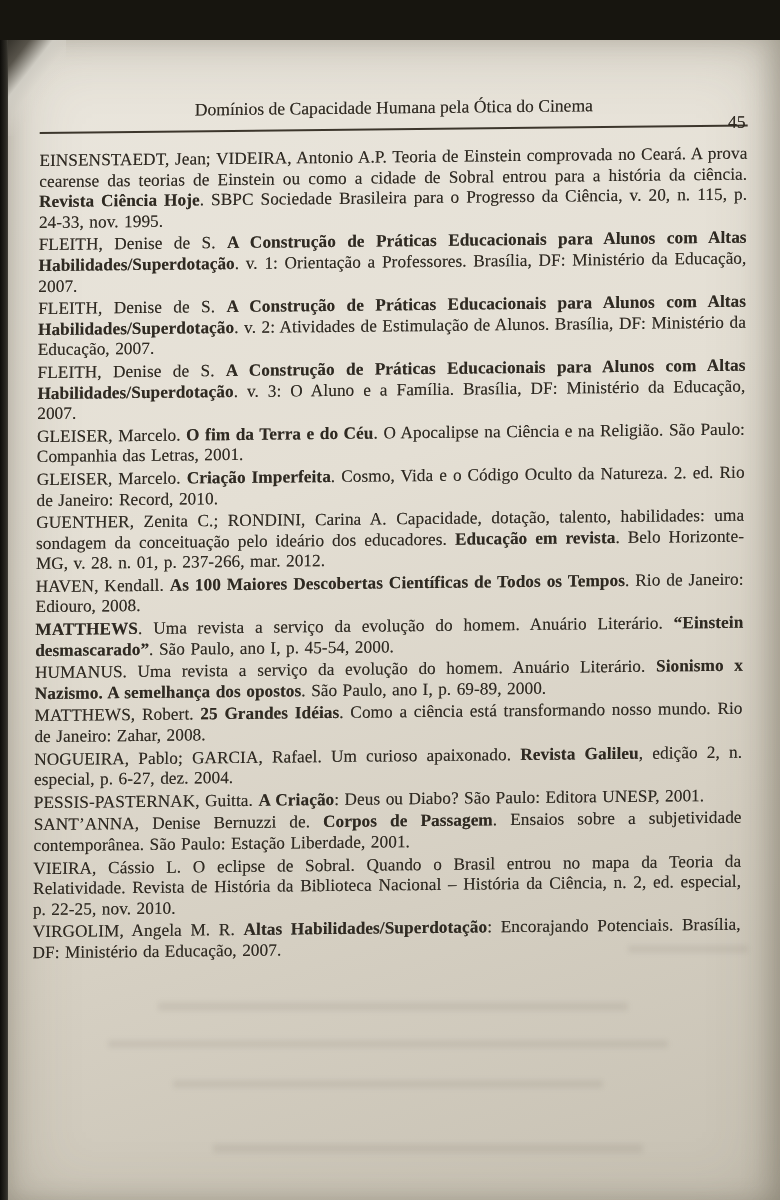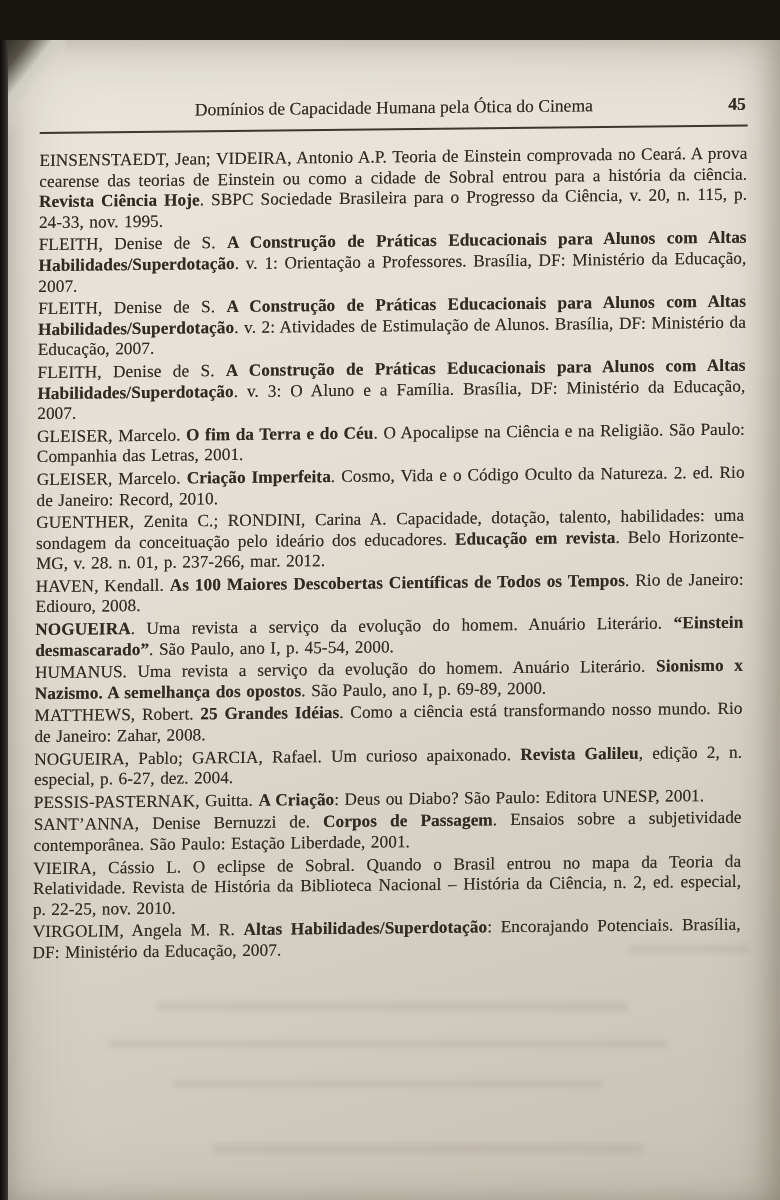--- a/index.html
+++ b/index.html
@@ -32,21 +32,21 @@
   
   .sheet{
     position:absolute;left:32px;top:60px;width:708px;
     transform:rotate(-0.6deg) skewX(-1.1deg);
     transform-origin:0 0;
     color:var(--ink);
     text-shadow:0 0 0.5px rgba(47,42,34,0.55);
   }
 
   .running-head{position:relative;font-size:17.6px;line-height:22px;text-align:center;}
-  .head-page{position:absolute;right:2px;top:0;font-weight:bold;}
+  .head-page{position:absolute;right:2px;top:18px;}
   .head-rule{
     height:2px;margin-top:10px;background:var(--rule);
     box-shadow:0 2px 1px -1px rgba(60,54,44,0.35);
   }
 
   .refs{
     margin-top:17px;
     font-size:17.2px;line-height:20.6px;
     text-align:justify;
     word-spacing:1px;letter-spacing:0.1px;
@@ -81,21 +81,21 @@
       <div class="head-rule"></div>
       <div class="refs" id="refs">
           <p class="entry"><span>EINSENSTAEDT, Jean; VIDEIRA, Antonio A.P. Teoria de Einstein comprovada no Ceará. A prova cearense das teorias de Einstein ou como a cidade de Sobral entrou para a história da ciência. </span><b>Revista Ciência Hoje</b><span>. SBPC Sociedade Brasileira para o Progresso da Ciência, v. 20, n. 115, p. 24-33, nov. 1995.</span></p>
           <p class="entry"><span>FLEITH, Denise de S. </span><b>A Construção de Práticas Educacionais para Alunos com Altas Habilidades/Superdotação</b><span>. v. 1: Orientação a Professores. Brasília, DF: Ministério da Educação, 2007.</span></p>
           <p class="entry"><span>FLEITH, Denise de S. </span><b>A Construção de Práticas Educacionais para Alunos com Altas Habilidades/Superdotação</b><span>. v. 2: Atividades de Estimulação de Alunos. Brasília, DF: Ministério da Educação, 2007.</span></p>
           <p class="entry"><span>FLEITH, Denise de S. </span><b>A Construção de Práticas Educacionais para Alunos com Altas Habilidades/Superdotação</b><span>. v. 3: O Aluno e a Família. Brasília, DF: Ministério da Educação, 2007.</span></p>
           <p class="entry"><span>GLEISER, Marcelo. </span><b>O fim da Terra e do Céu</b><span>. O Apocalipse na Ciência e na Religião. São Paulo: Companhia das Letras, 2001.</span></p>
           <p class="entry"><span>GLEISER, Marcelo. </span><b>Criação Imperfeita</b><span>. Cosmo, Vida e o Código Oculto da Natureza. 2. ed. Rio de Janeiro: Record, 2010.</span></p>
           <p class="entry"><span>GUENTHER, Zenita C.; RONDINI, Carina A. Capacidade, dotação, talento, habilidades: uma sondagem da conceituação pelo ideário dos educadores. </span><b>Educação em revista</b><span>. Belo Horizonte-MG, v. 28. n. 01, p. 237-266, mar. 2012.</span></p>
           <p class="entry"><span>HAVEN, Kendall. </span><b>As 100 Maiores Descobertas Científicas de Todos os Tempos</b><span>. Rio de Janeiro: Ediouro, 2008.</span></p>
-          <p class="entry"><b>NOGUEIRA</b><span>. Uma revista a serviço da evolução do homem. Anuário Literário. </span><b>“Einstein desmascarado”</b><span>. São Paulo, ano I, p. 45-54, 2000.</span></p>
+          <p class="entry"><b>MATTHEWS</b><span>. Uma revista a serviço da evolução do homem. Anuário Literário. </span><b>“Einstein desmascarado”</b><span>. São Paulo, ano I, p. 45-54, 2000.</span></p>
           <p class="entry"><span>HUMANUS. Uma revista a serviço da evolução do homem. Anuário Literário. </span><b>Sionismo x Nazismo. A semelhança dos opostos</b><span>. São Paulo, ano I, p. 69-89, 2000.</span></p>
           <p class="entry"><span>MATTHEWS, Robert. </span><b>25 Grandes Idéias</b><span>. Como a ciência está transformando nosso mundo. Rio de Janeiro: Zahar, 2008.</span></p>
           <p class="entry"><span>NOGUEIRA, Pablo; GARCIA, Rafael. Um curioso apaixonado. </span><b>Revista Galileu</b><span>, edição 2, n. especial, p. 6-27, dez. 2004.</span></p>
           <p class="entry"><span>PESSIS-PASTERNAK, Guitta. </span><b>A Criação</b><span>: Deus ou Diabo? São Paulo: Editora UNESP, 2001.</span></p>
           <p class="entry"><span>SANT’ANNA, Denise Bernuzzi de. </span><b>Corpos de Passagem</b><span>. Ensaios sobre a subjetividade contemporânea. São Paulo: Estação Liberdade, 2001.</span></p>
           <p class="entry"><span>VIEIRA, Cássio L. O eclipse de Sobral. Quando o Brasil entrou no mapa da Teoria da Relatividade. Revista de História da Biblioteca Nacional – História da Ciência, n. 2, ed. especial, p. 22-25, nov. 2010.</span></p>
           <p class="entry"><span>VIRGOLIM, Angela M. R. </span><b>Altas Habilidades/Superdotação</b><span>: Encorajando Potenciais. Brasília, DF: Ministério da Educação, 2007.</span></p>
         </div>
     </div>
 

